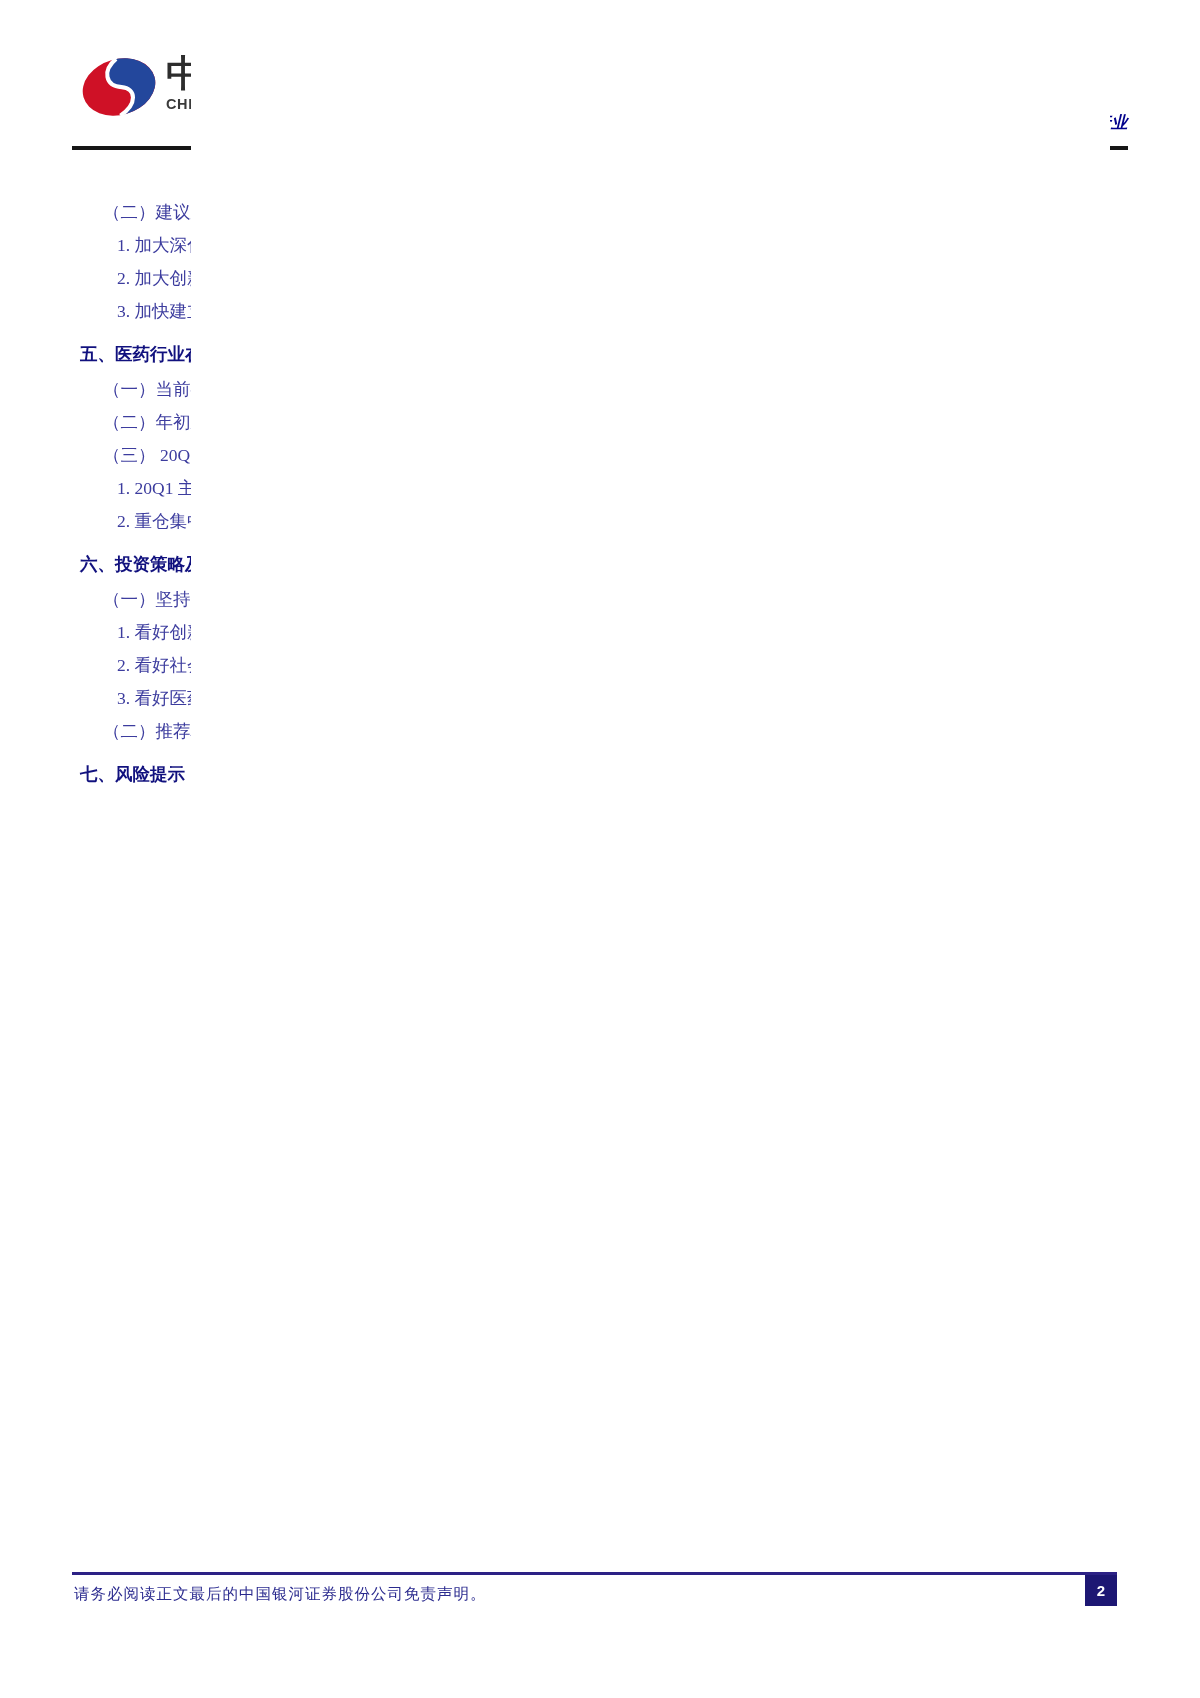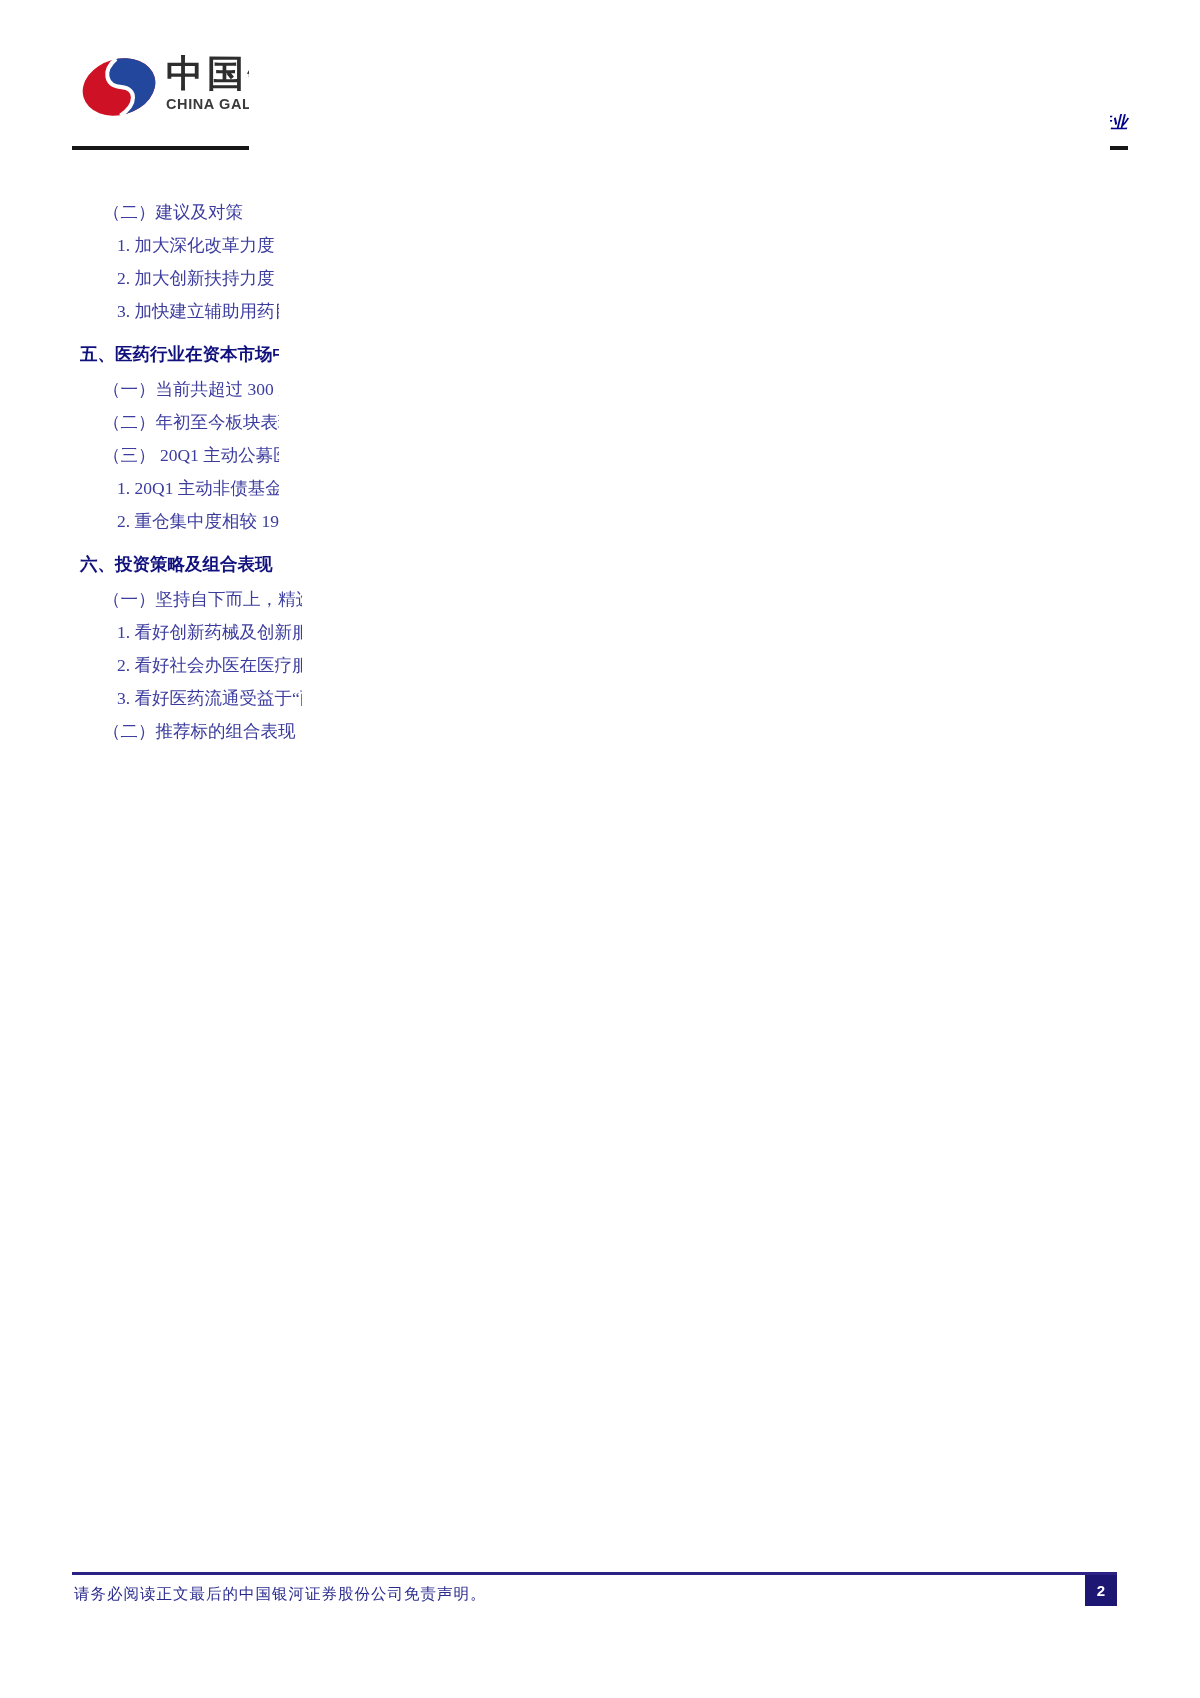--- a/index.html
+++ b/index.html
@@ -183,19 +183,24 @@
       <div class="toc-row lvl3">
       <span class="label">3. 看好医药流通受益于“两票制”影响消退</span>
       <span class="dots"></span>
       <span class="page">40</span>
     </div>
       <div class="toc-row lvl2">
       <span class="label">（二）推荐标的组合表现</span>
       <span class="dots"></span>
       <span class="page">40</span>
     </div>
+      <div class="toc-row lvl1">
+      <span class="label">七、风险提示</span>
+      <span class="dots"></span>
+      <span class="page">42</span>
+    </div>
     </div>
 
   <div class="footer-rule"></div>
   <div class="disclaimer">请务必阅读正文最后的中国银河证券股份公司免责声明。</div>
   <div class="page-box">2</div>
 
 </div>
 
 </body></html>

